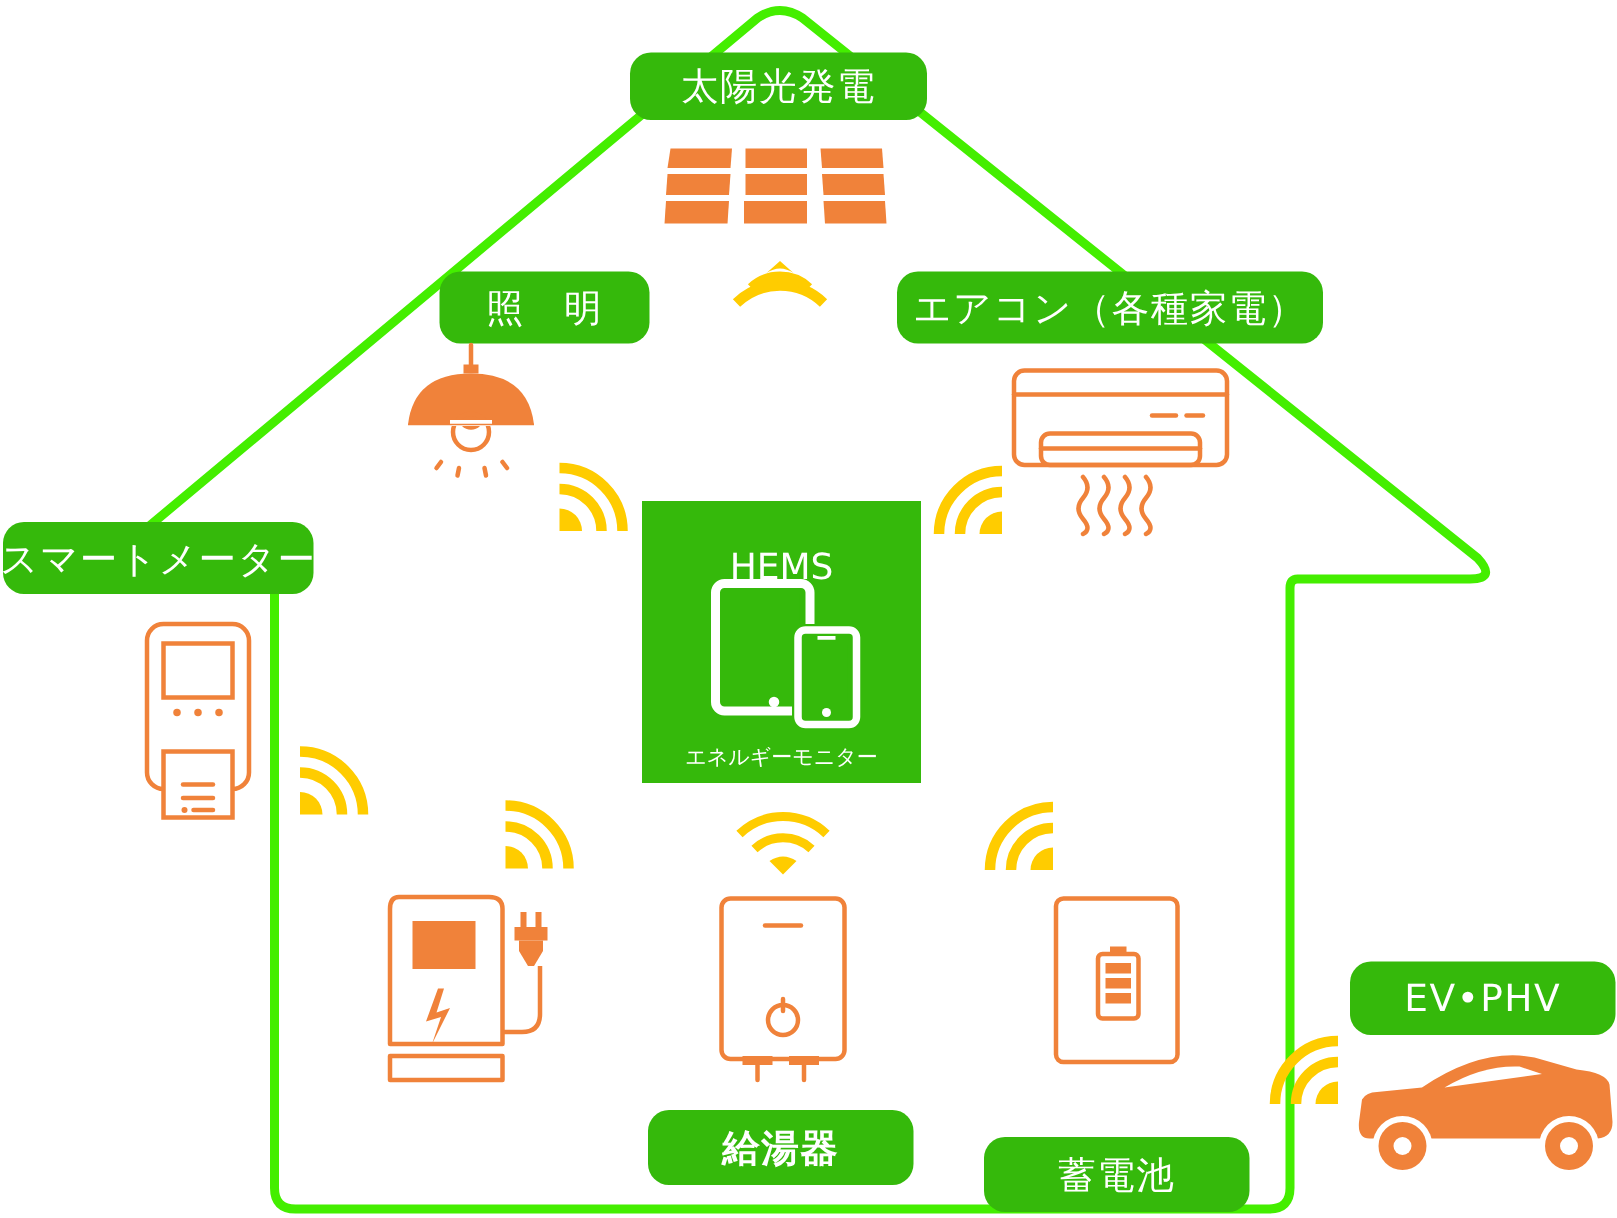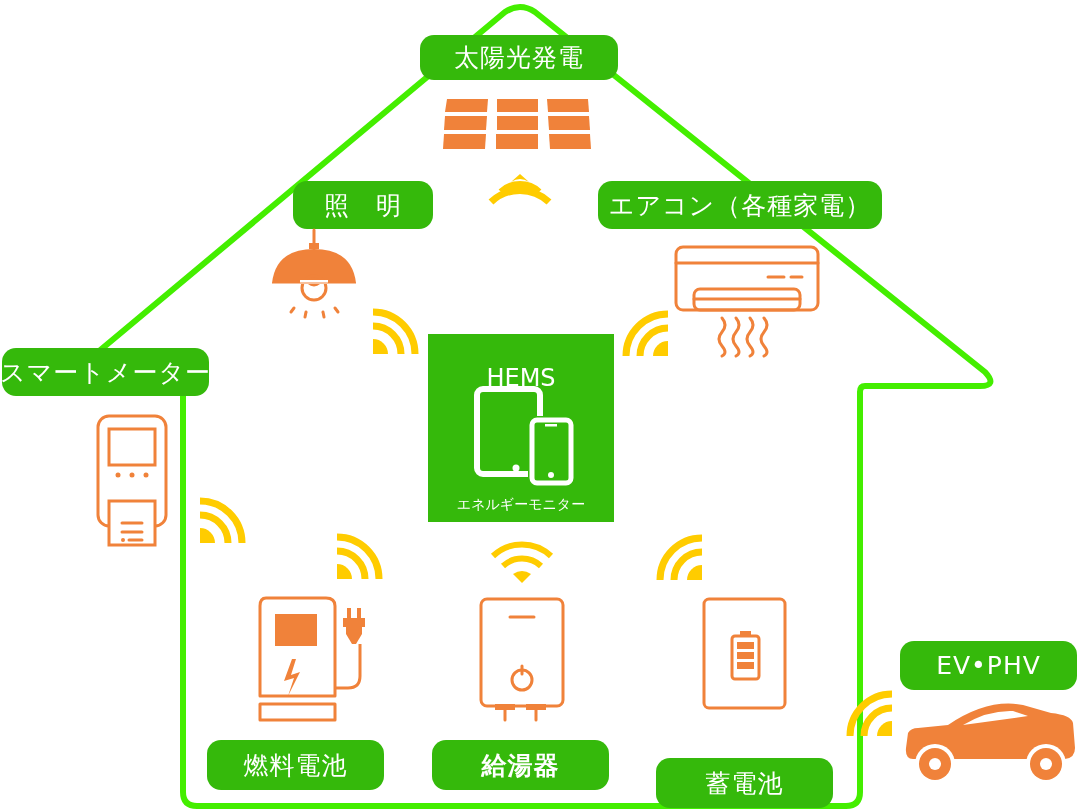--- a/index.html
+++ b/index.html
@@ -17,21 +17,20 @@
 <div id="stage">
 
   <svg width="1078" height="812" style="left:0;top:0">
     <path d="M 80 367 L 505 12 Q 520 2 535 12 L 985 372 Q 998 386 980 386 L 865 386 Q 860 386 860 392 L 860 792 Q 860 806 846 806 L 197 806 Q 183 806 183 792 L 183 395" fill="none" stroke="#44ee00" stroke-width="6" stroke-linejoin="round" stroke-linecap="round"></path>
   </svg>
 
   <div class="label" style="left:420px;top:35px;width:198px;height:45px;">太陽光発電</div>
   <div class="label" style="left:249px;top:181px;width:140px;height:48px;margin-left:44px;">照　明</div>
   <div class="label" style="left:598px;top:181px;width:284px;height:48px;">エアコン（各種家電）</div>
   <div class="label" style="left:2px;top:348px;width:207px;height:48px;">スマートメーター</div>
-  <div class="label" style="left:207px;top:740px;width:177px;height:50px;">燃料電池</div>
   <div class="label" style="left:432px;top:740px;width:177px;height:50px;font-weight:bold;">給湯器</div>
   <div class="label" style="left:656px;top:740px;width:177px;height:50px;margin-top:18px;">蓄電池</div>
   <div class="label" style="left:900px;top:641px;width:177px;height:49px;">EV•PHV</div>
 
   <div class="hems">
     <div class="title">HEMS</div>
     <svg width="186" height="188" style="left:0;top:0">
       <rect x="49" y="55" width="63" height="85" rx="6" fill="none" stroke="#fff" stroke-width="6"></rect>
       <rect x="56" y="62" width="49" height="64" fill="#35b90b"></rect>
       <circle cx="88" cy="134" r="3.5" fill="#fff"></circle>

